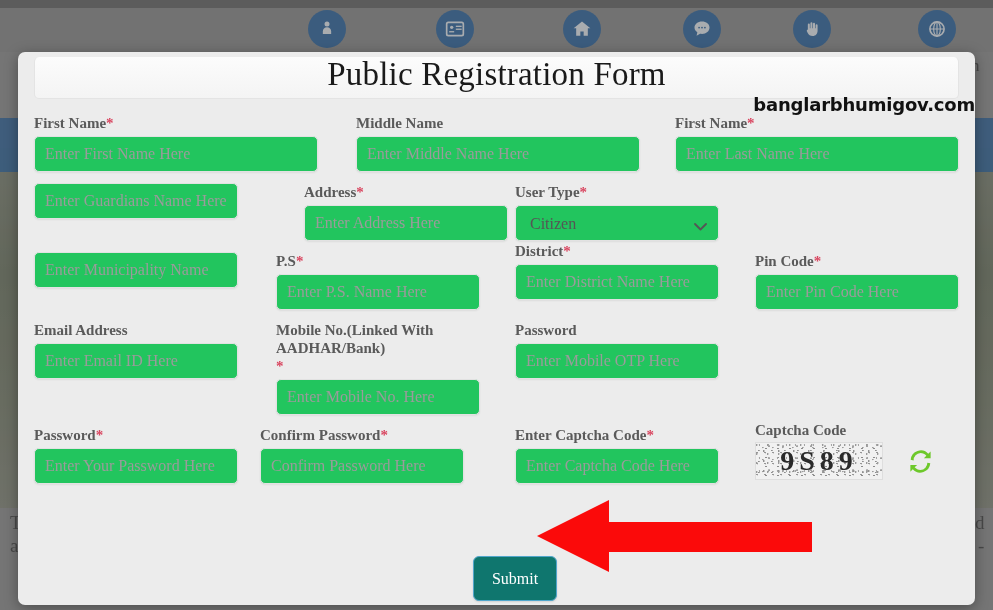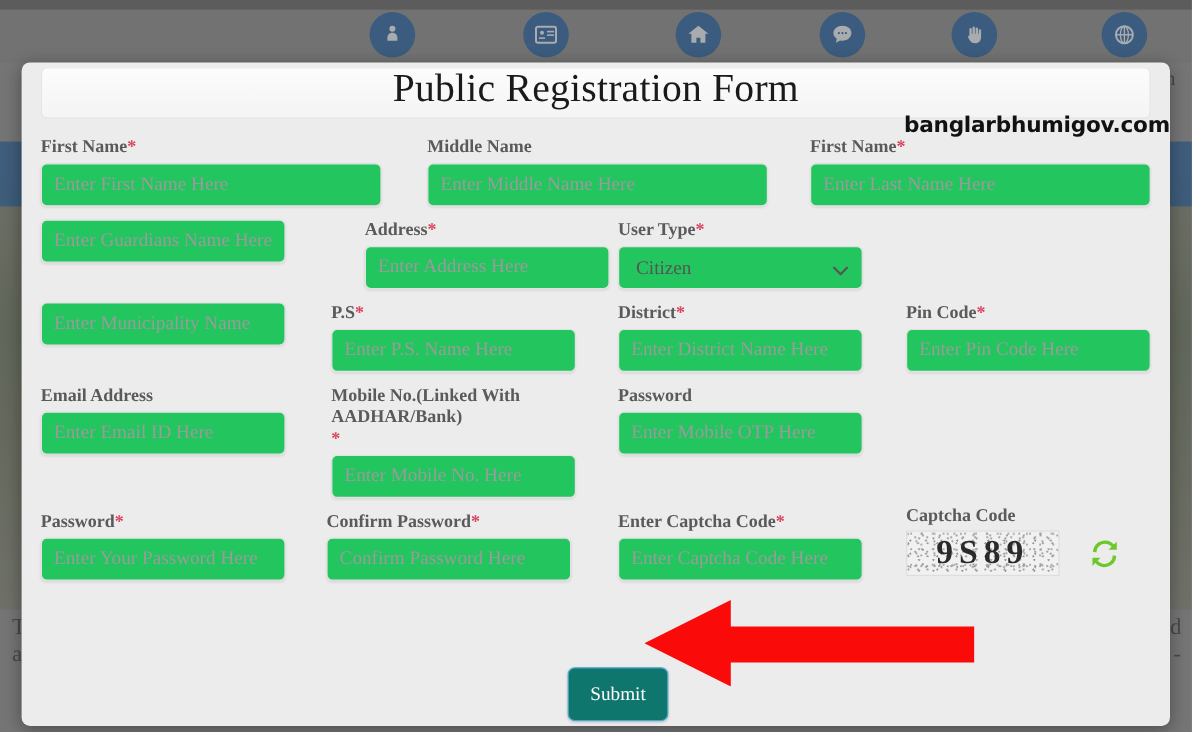--- a/index.html
+++ b/index.html
@@ -315,21 +315,21 @@
       </div>
     </div>
 
     <div class="fld" style="left:16px; top:138px; width:204px;">
       <input class="fld-input" type="text" placeholder="Enter Municipality Name" style="">
     </div>
     <div class="fld" style="left:258px; top:138px; width:204px;">
       <div class="fld-label"><span>P.S</span><span class="req">*</span></div>
       <input class="fld-input" type="text" placeholder="Enter P.S. Name Here" style="">
     </div>
-    <div class="fld" style="left:497px; top:138px; width:204px;">
+    <div class="fld" style="left:497px; top:128px; width:204px;">
       <div class="fld-label"><span>District</span><span class="req">*</span></div>
       <input class="fld-input" type="text" placeholder="Enter District Name Here" style="">
     </div>
     <div class="fld" style="left:737px; top:138px; width:204px;">
       <div class="fld-label"><span>Pin Code</span><span class="req">*</span></div>
       <input class="fld-input" type="text" placeholder="Enter Pin Code Here" style="">
     </div>
 
     <div class="fld" style="left:16px; top:207px; width:204px;">
       <div class="fld-label">Email Address</div>
@@ -341,21 +341,21 @@
     </div>
     <div class="fld" style="left:497px; top:207px; width:204px;">
       <div class="fld-label">Password</div>
       <input class="fld-input" type="text" placeholder="Enter Mobile OTP Here" style="">
     </div>
 
     <div class="fld" style="left:16px; top:312px; width:204px;">
       <div class="fld-label"><span>Password</span><span class="req">*</span></div>
       <input class="fld-input" type="text" placeholder="Enter Your Password Here" style="">
     </div>
-    <div class="fld" style="left:254px; top:312px; width:204px;">
+    <div class="fld" style="left:242px; top:312px; width:204px;">
       <div class="fld-label"><span>Confirm Password</span><span class="req">*</span></div>
       <input class="fld-input" type="text" placeholder="Confirm Password Here" style="">
     </div>
     <div class="fld" style="left:497px; top:312px; width:204px;">
       <div class="fld-label"><span>Enter Captcha Code</span><span class="req">*</span></div>
       <input class="fld-input" type="text" placeholder="Enter Captcha Code Here" style="">
     </div>
 
     <div class="fld" style="left:737px; top:308px; width:210px;">
       <div class="captcha-label">Captcha Code</div>

